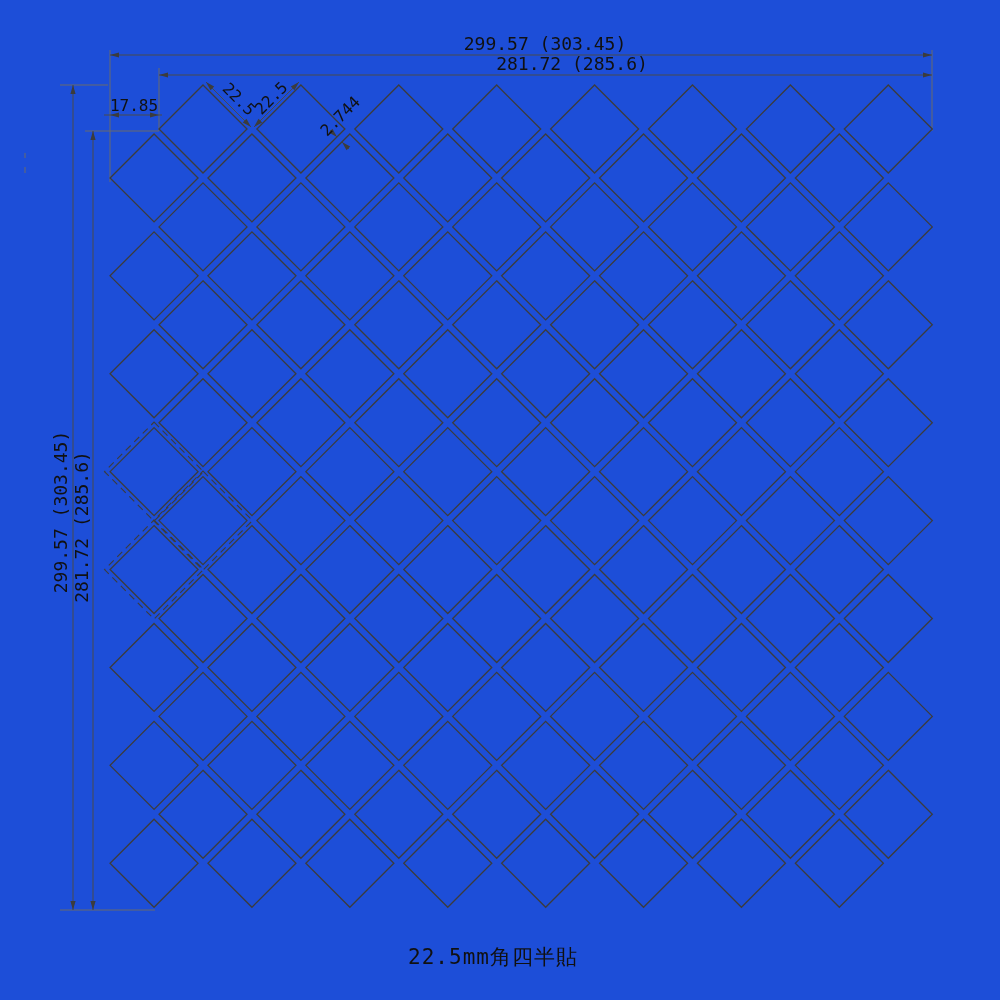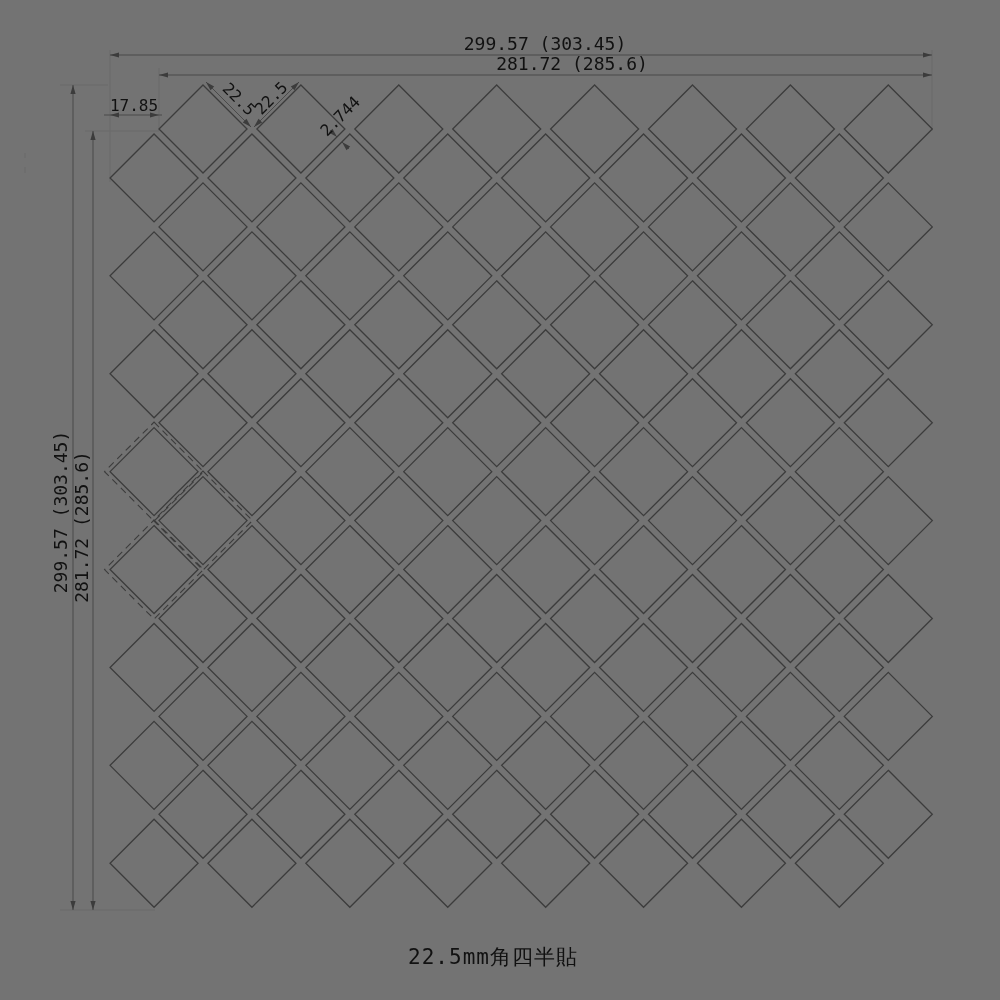--- a/index.html
+++ b/index.html
@@ -1,16 +1,16 @@
 <!DOCTYPE html>
 <html><head>
 <meta charset="utf-8">
 <style>
   html,body{margin:0;padding:0;background:#ffffff;}
-  .page{position:relative;width:1000px;height:1000px;background:#737373;overflow:hidden;}
+  .page{position:relative;width:1000px;height:1000px;background:#1d4ed8;overflow:hidden;}
   svg{display:block;}
   text{font-family:"DejaVu Sans Mono","Liberation Mono","DejaVu Sans",monospace;fill:#111;}
   .dimtxt{font-size:18px;}
   .smalltxt{font-size:16px;}
   .caption{font-size:21px;letter-spacing:1px;font-family:"DejaVu Sans Mono","DejaVu Sans",sans-serif;}
 </style>
 </head>
 <body>
 
 <div class="page">

